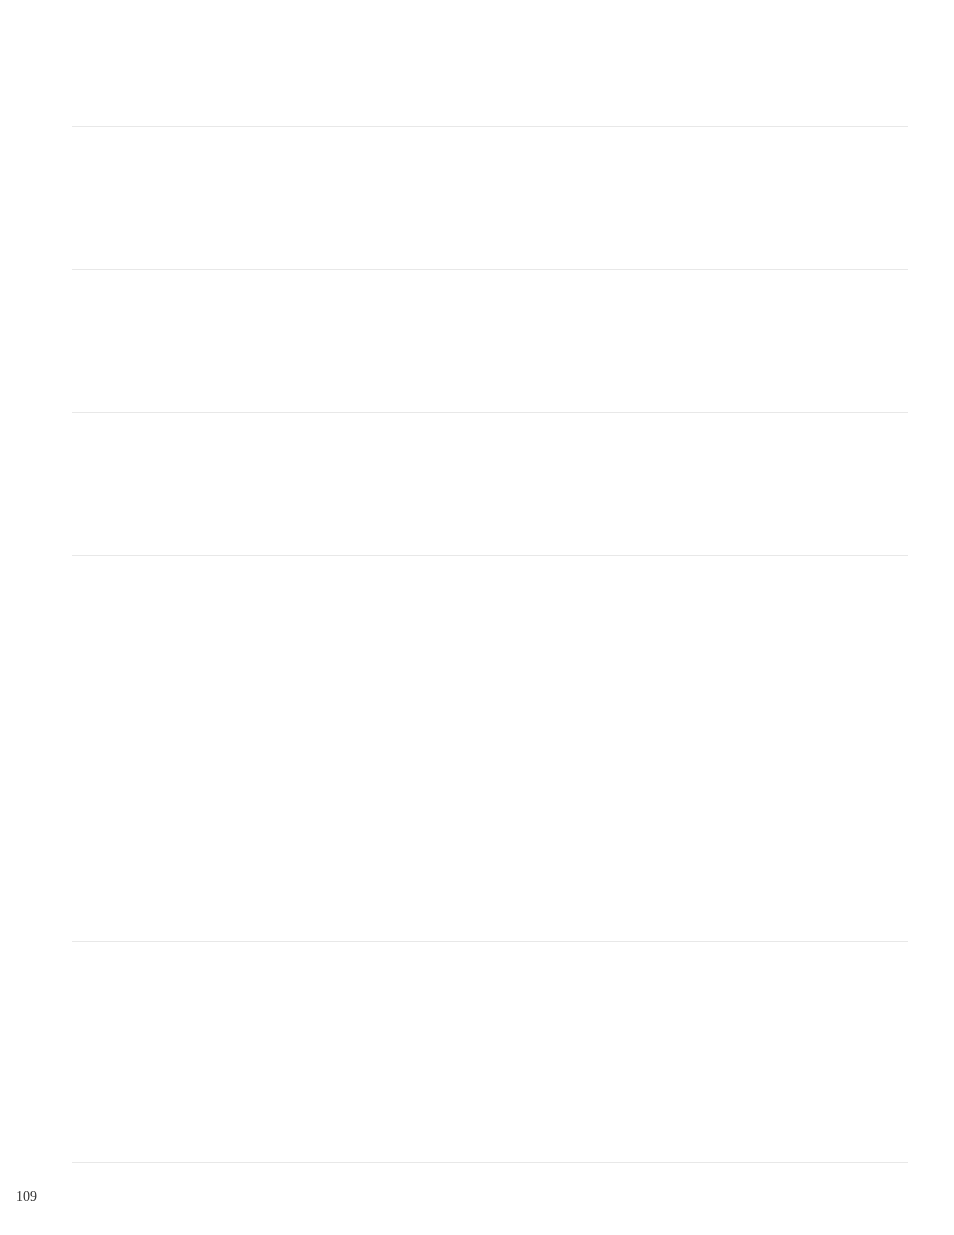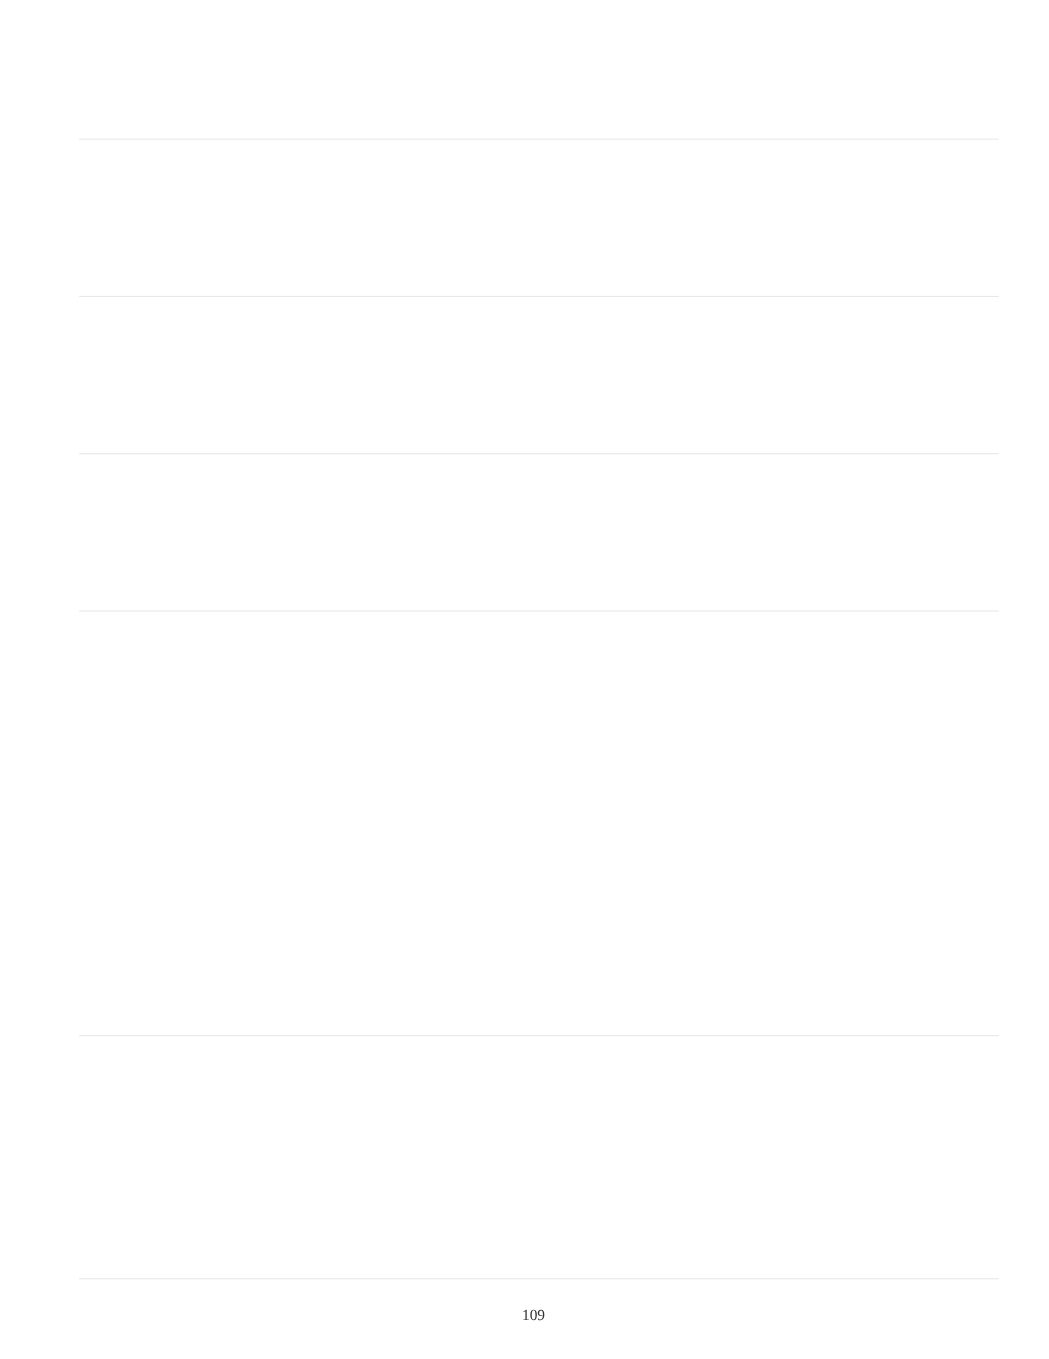--- a/index.html
+++ b/index.html
@@ -30,21 +30,21 @@
     .line-2 { top: 269px; }
     .line-3 { top: 412px; }
     .line-4 { top: 555px; }
     .line-5 { top: 941px; }
     .line-6 { top: 1162px; }
     .page-number {
       position: absolute;
       bottom: 30px;
       left: 0;
       right: 0;
-      text-align: center;
+      text-align: left;
       font-size: 14px;
       color: #333333;
       font-family: Georgia, 'Times New Roman', serif;
       padding-left: 16px;
     }
   </style>
 </head>
 <body>
 
 <div class="page">

